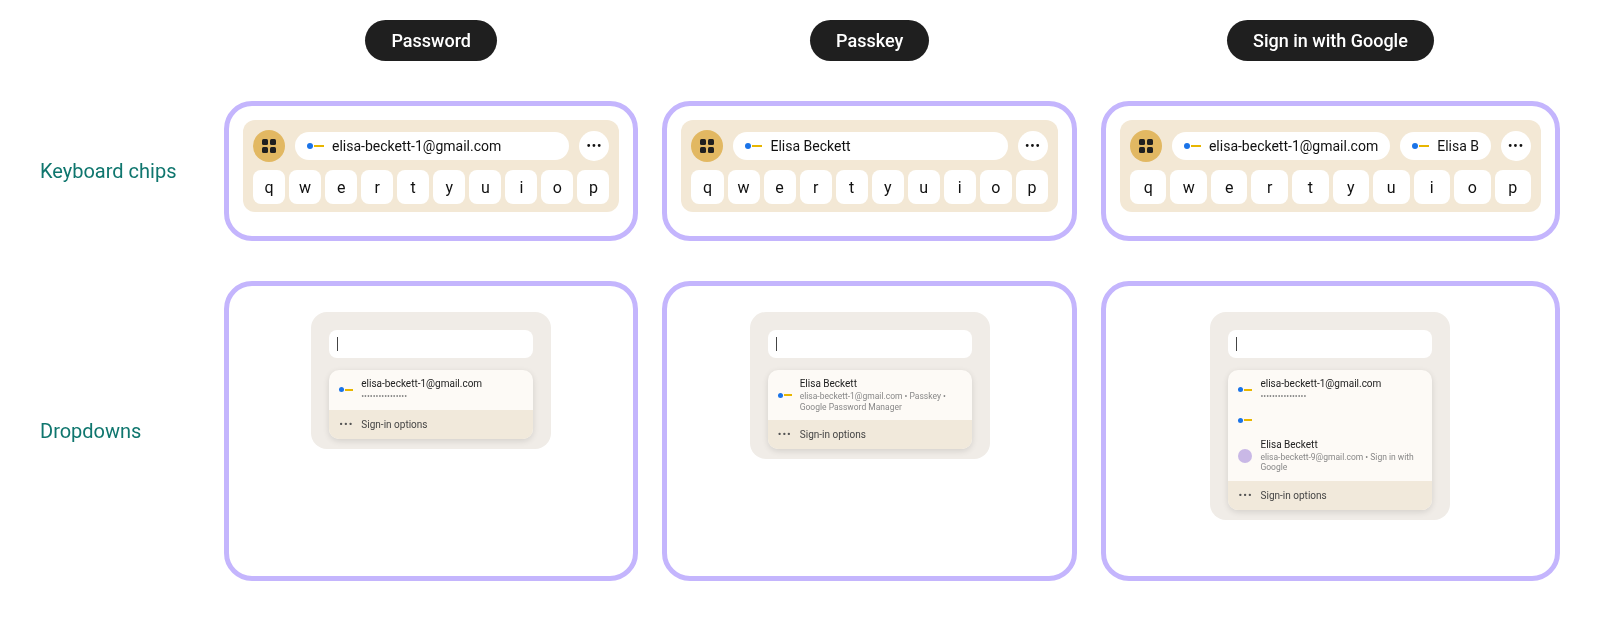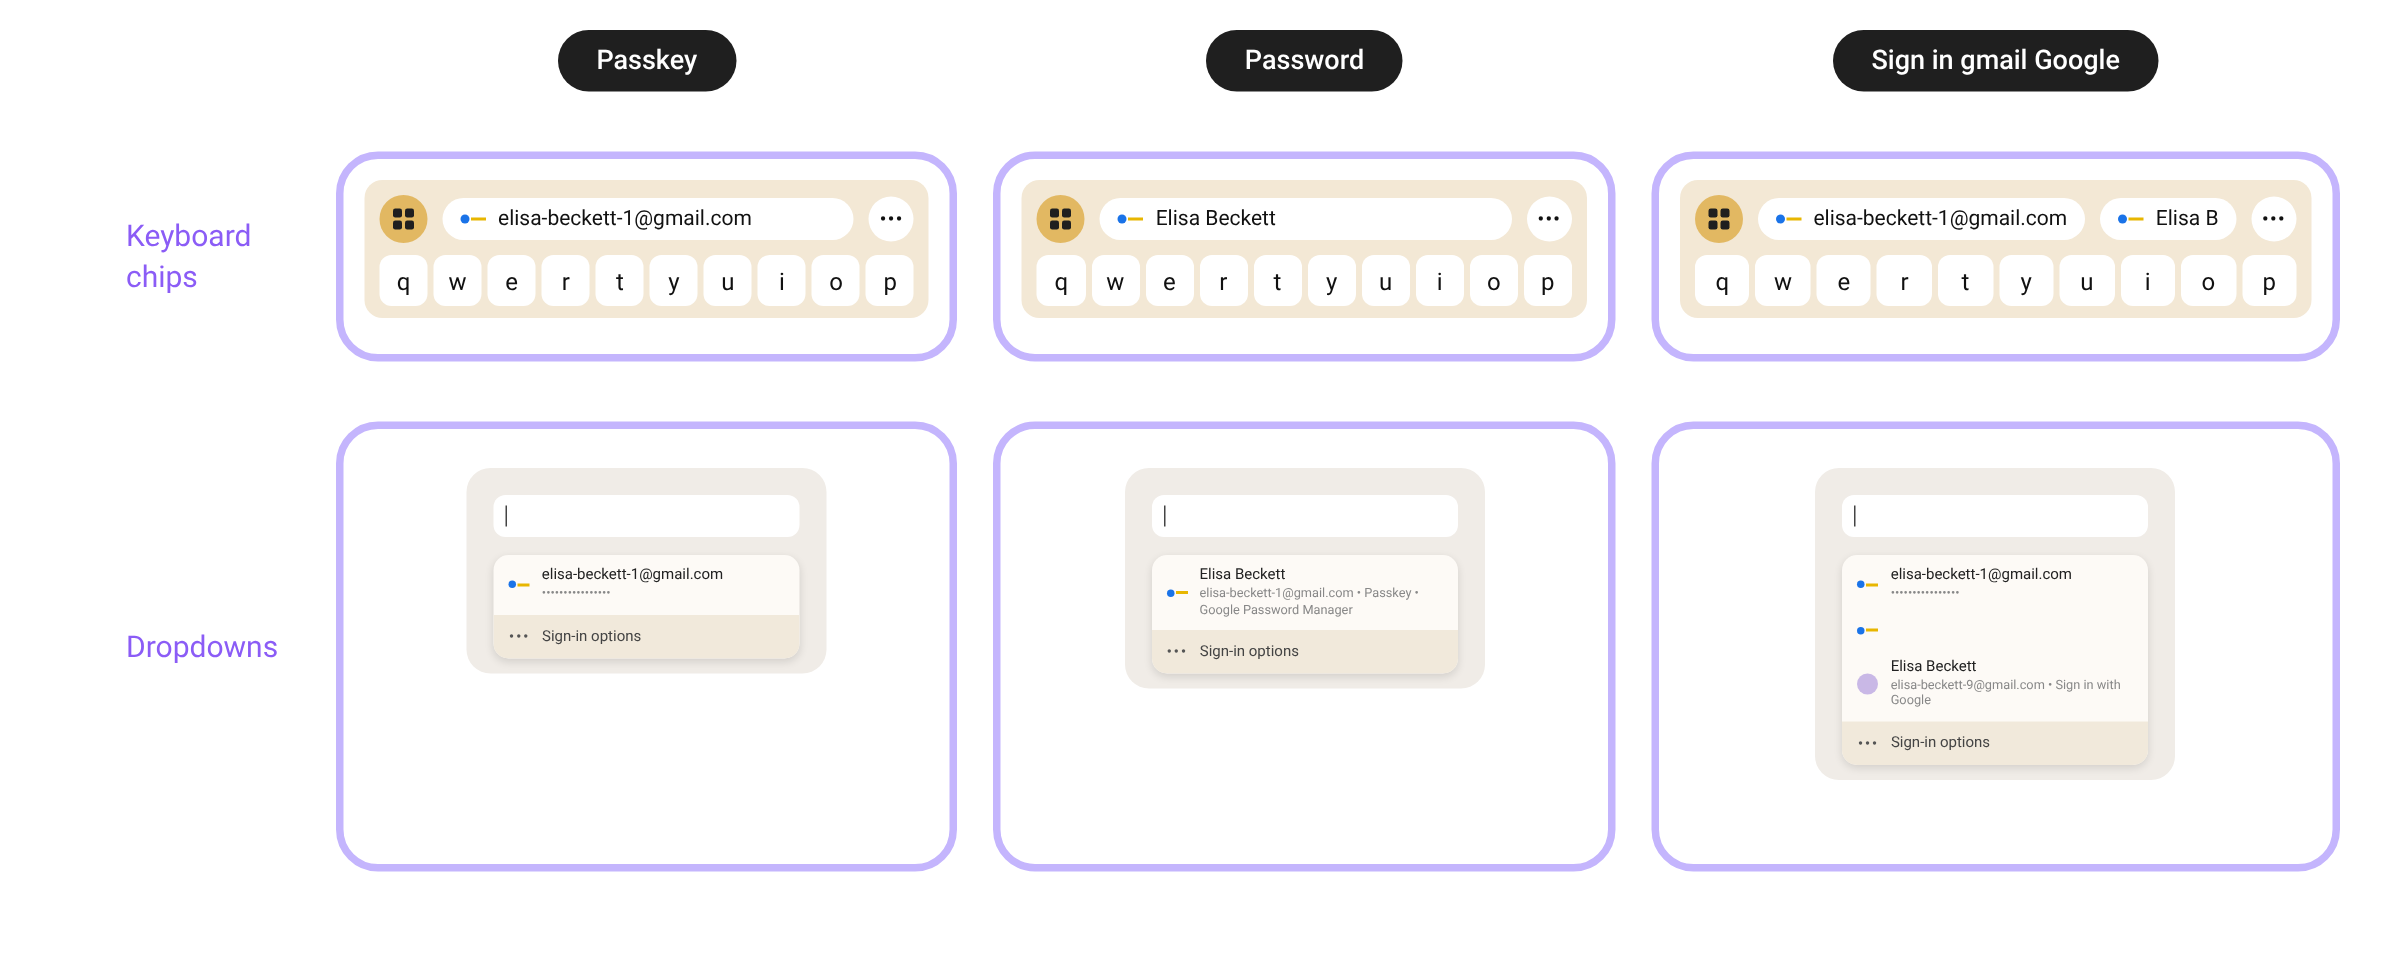--- a/index.html
+++ b/index.html
@@ -25,26 +25,25 @@
   .pill {
     background:#1f1f1f;
     color:#fff;
     padding:10px 26px;
     border-radius:999px;
     font-size:18px;
     font-weight:500;
   }
   .row-label {
     font-size:20px;
-    color:#8b5cf6;
+    color:#0f766e;
     line-height:1.35;
     display:flex;
     align-items:center;
     height:100%;
-    margin-left:44px;
   }
   .panel {
     border:5px solid #c4b5fd;
     border-radius:28px;
     padding:14px 14px 12px 14px;
     min-height:140px;
     position:relative;
   }
   .panel.drop { min-height:300px; display:flex; align-items:flex-start; justify-content:center; }
   
@@ -136,27 +135,27 @@
   .dots3{font-size:11px;letter-spacing:1px;color:#555;}
   .truncate{white-space:nowrap;overflow:hidden;text-overflow:ellipsis;}
 </style>
 </head>
 <body>
 
 <div class="grid">
 
   <div class="corner"></div>
   <div class="col-header">
+      <div class="pill">Password</div>
+    </div>
+  <div class="col-header">
       <div class="pill">Passkey</div>
     </div>
   <div class="col-header">
-      <div class="pill">Password</div>
-    </div>
-  <div class="col-header">
-      <div class="pill">Sign in gmail Google</div>
+      <div class="pill">Sign in with Google</div>
     </div>
 
   <div class="row-label">Keyboard chips</div>
 
   <div class="panel">
     <div class="kbbar">
       <div class="kbrow1">
         <div class="grid-btn">
             <div class="four-dots">
               <span></span>

